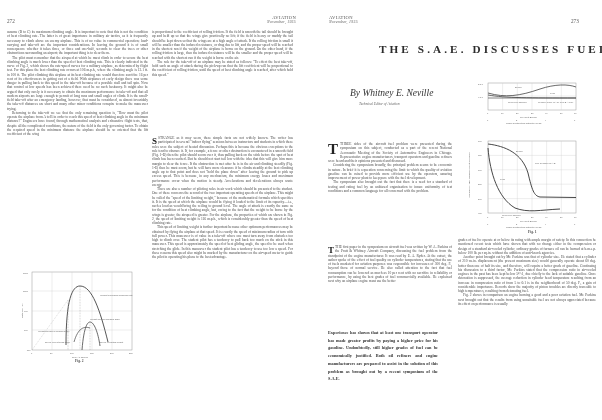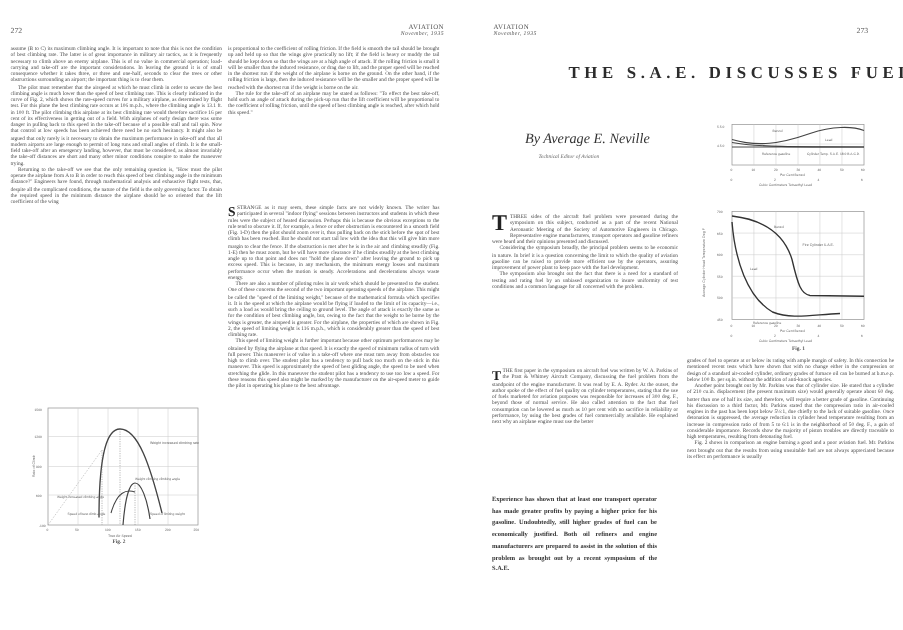--- a/index.html
+++ b/index.html
@@ -96,21 +96,21 @@
 </div>
 
 <div class="page page-right">
   <div class="mast" style="left:29px; top:15px;">
     <span>AVIATION</span>
     <span class="date">November, 1935</span>
   </div>
   <div class="folio" style="left:271px; top:18px;">273</div>
 
   <div class="title">THE S.A.E. DISCUSSES FUEL</div>
-  <div class="byline">By Average E. Neville</div>
+  <div class="byline">By Whitney E. Neville</div>
   <div class="byline-sub">Technical Editor of Aviation</div>
 
   <div class="col" style="left:28px; top:142px; width:124px; height:88px;">
     <p class="noindent"><span class="dropcap">T</span><span>THREE sides of the aircraft fuel problem were presented during the symposium on this subject, conducted as a part of the recent National Aeronautic Meeting of the Society of Automotive Engineers in Chicago. Representative engine manufacturers, transport operators and gasoline refiners were heard and their opinions presented and discussed.</span></p>
     <p>Considering the symposium broadly, the principal problem seems to be economic in nature. In brief it is a question concerning the limit to which the quality of aviation gasoline can be raised to provide more efficient use by the operators, assuring improvement of power plant to keep pace with the fuel development.</p>
     <p>The symposium also brought out the fact that there is a need for a standard of testing and rating fuel by an unbiased organization to insure uniformity of test conditions and a common language for all concerned with the problem.</p>
   </div>
   <div class="col" style="left:28px; top:245px; width:124px; height:69px;">
     <p class="noindent"><span class="dropcap-sm">T</span><span>THE first paper in the symposium on aircraft fuel was written by W. A. Parkins of the Pratt &amp; Whitney Aircraft Company, discussing the fuel problem from the standpoint of the engine manufacturer. It was read by E. A. Ryder. At the outset, the author spoke of the effect of fuel quality on cylinder temperatures, stating that the use of fuels marketed for aviation purposes was responsible for increases of 300 deg. F., beyond those of normal service. He also called attention to the fact that fuel consumption can be lowered as much as 10 per cent with no sacrifice in reliability or performance, by using the best grades of fuel commercially available. He explained next why an airplane engine must use the better</span></p>
   </div>

